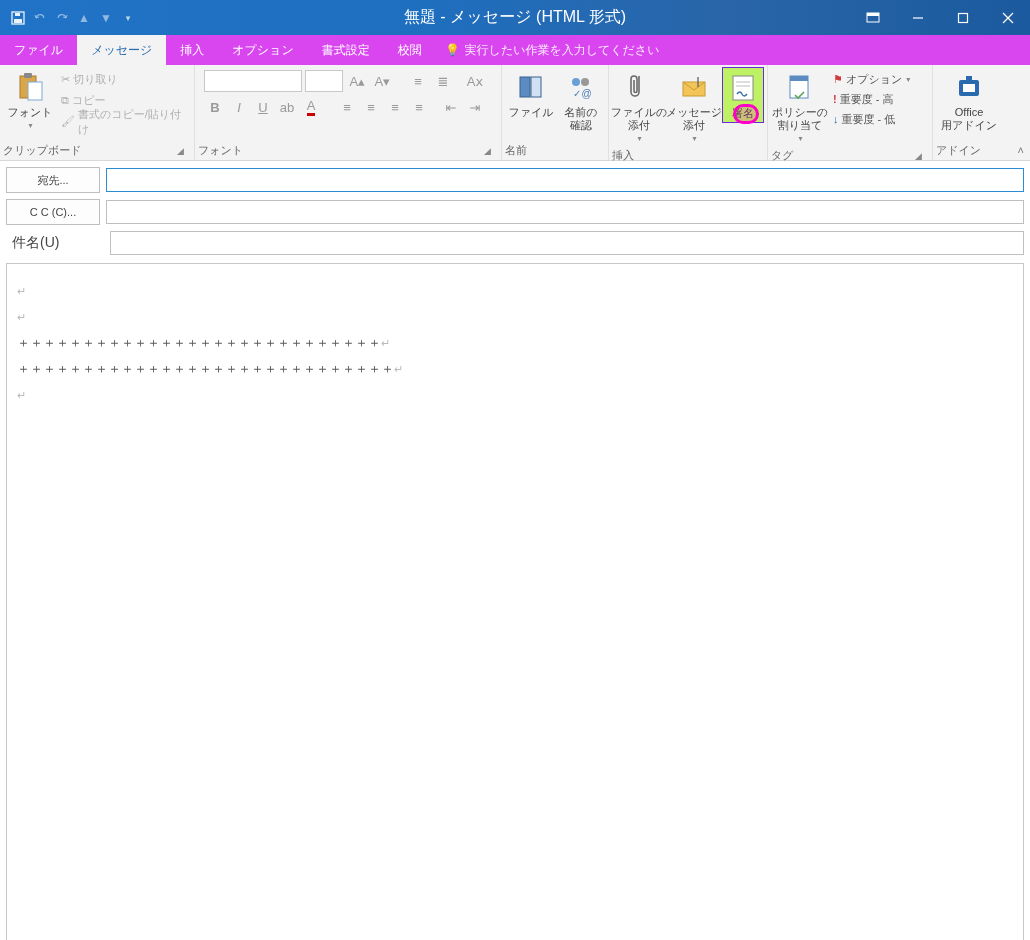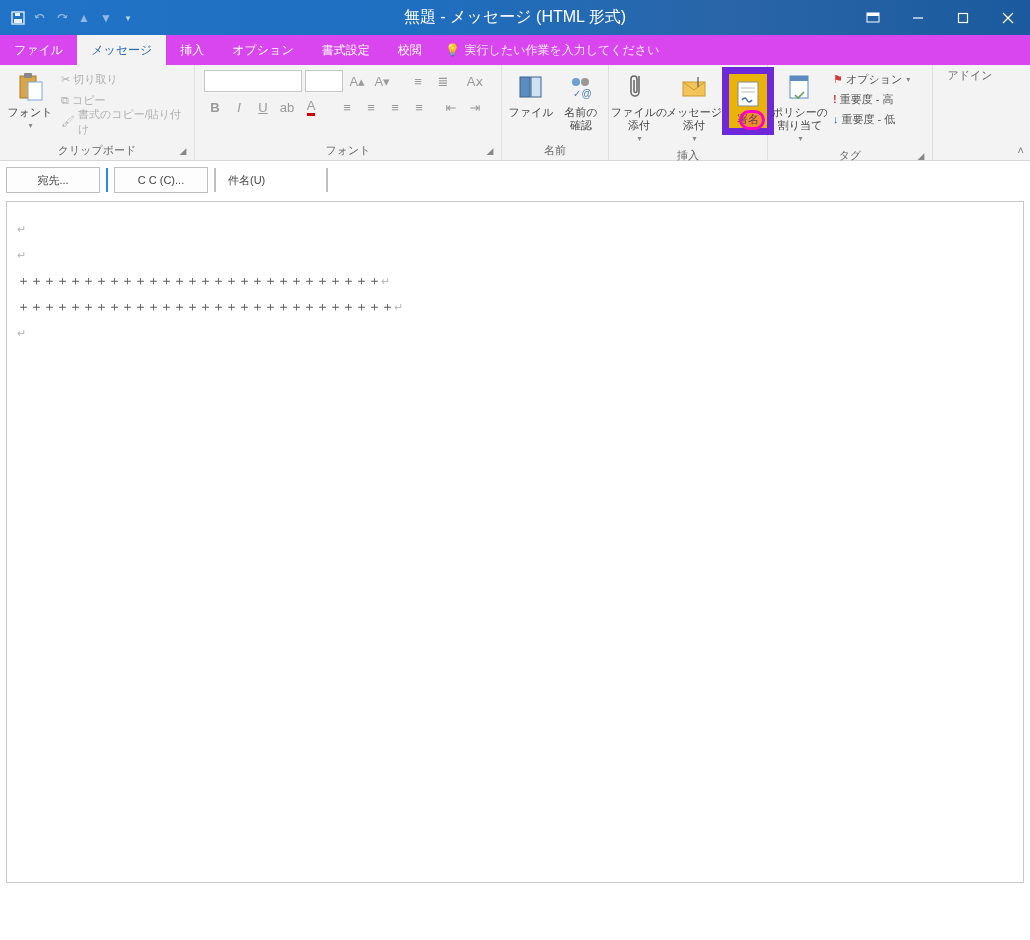--- a/index.html
+++ b/index.html
@@ -9,35 +9,35 @@
 .title{position:absolute;left:50%;transform:translateX(-50%);font-size:16px}
 .winbtns{margin-left:auto;display:flex}
 .winbtns div{width:45px;height:35px;display:flex;align-items:center;justify-content:center}
 .tabs{height:30px;background:#d946ef;color:#fff;display:flex;align-items:stretch;font-size:12px}
 .tab{padding:0 14px;display:flex;align-items:center;cursor:default}
 .tab.active{background:#f3f3f3;color:#2a6bb0}
 .tell{display:flex;align-items:center;gap:4px;padding:0 10px;opacity:.9}
 .ribbon{height:95px;background:#f3f3f3;border-bottom:1px solid #d8d8d8;display:flex;position:relative}
 .rgroup{border-right:1px solid #e0e0e0;display:flex;flex-direction:column;position:relative;padding:2px 3px 0}
 .rgroup .body{flex:1;display:flex;align-items:flex-start}
-.rgroup .lbl{font-size:11px;color:#666;text-align:center;padding:1px 0 2px;position:relative}
+.rgroup .lbl{font-size:11px;color:#666;text-align:left;padding:1px 0 2px;position:relative}
 .launcher{position:absolute;right:2px;bottom:2px;width:12px;height:12px;font-size:9px;color:#888}
 .bigbtn{display:flex;flex-direction:column;align-items:center;justify-content:flex-start;width:50px;padding:2px 3px;text-align:center;font-size:11px;line-height:13px}
 .bigbtn .ic{width:32px;height:32px;margin:2px 0 3px;display:flex;align-items:center;justify-content:center}
 .smrow{display:flex;align-items:center;gap:3px;height:21px;padding:0 4px;font-size:11px;color:#777}
 .smrow.dis{color:#b0b0b0}
 .fontbox{border:1px solid #c8c8c8;background:#fff;height:20px;display:inline-block}
 .ficon{width:22px;height:22px;display:inline-flex;align-items:center;justify-content:center;color:#9a9a9a;font-size:13px}
 .collapse{position:absolute;right:6px;bottom:4px;font-size:11px;color:#777}
 .hdr{padding:6px 6px 0;display:flex;gap:4px}
 .sendbox{width:56px;height:76px;border:1px solid #c9c9c9;display:flex;flex-direction:column;align-items:center;justify-content:center;font-size:11px;gap:4px}
-.fields{flex:1;display:flex;flex-direction:row;gap:6px}
+.fields{flex:1;display:flex;flex-direction:column;gap:6px}
 .frow{display:flex;align-items:center;gap:6px}
 .fbtn{width:92px;height:24px;border:1px solid #bfbfbf;background:#fdfdfd;font-size:11px;display:flex;align-items:center;justify-content:center;position:relative}
-.flabel{width:92px;font-size:11px;padding-left:6px}
+.flabel{width:92px;font-size:14px;padding-left:6px}
 .finput{flex:1;height:22px;border:1px solid #bfbfbf}
 .finput.focus{border:1px solid #2a8dd4}
 .bodyarea{margin:8px 6px 6px;border:1px solid #c9c9c9;height:652px;padding:14px 10px;font-family:Meiryo,sans-serif;font-size:13px;color:#5a5a5a;line-height:26px}
 .para{white-space:pre}
 .ret{color:#bbb;font-size:11px}
 .highlight{position:absolute;width:20px;height:14px;border:3px solid #ff00c8;border-radius:10px;background:rgba(255,0,200,.2)}
 svg{display:block}
 .dd{font-size:8px;color:#888;margin-left:1px}
 .tagrow{display:flex;align-items:center;gap:3px;height:20px;padding:0 4px;font-size:11px;color:#555}
 </style>
@@ -225,21 +225,21 @@
             <svg width="28" height="26">
               <rect x="3" y="8" width="22" height="14" fill="#f3c558" stroke="#c79a33"></rect>
               <path d="M3 8l11 8 11-8" fill="none" stroke="#c79a33"></path>
               <path d="M18 3v10" stroke="#6b6b6b" stroke-width="1.4" fill="none"></path>
             </svg>
           </div>
         <span style="white-space:pre">メッセージ
 添付</span>
           <span class="dd">▾</span>
       </div>
-      <div class="bigbtn" style="width:42px;background:#eab308;border:7px solid #6d28d9;position:relative">
+      <div class="bigbtn" style="width:42px;background:#bef264;border:1px solid #6d28d9;position:relative">
         <div class="ic">
             <svg width="24" height="28">
               <rect x="2" y="2" width="20" height="24" fill="#fff" stroke="#888"></rect>
               <line x1="5" y1="8" x2="19" y2="8" stroke="#bbb"></line>
               <line x1="5" y1="12" x2="19" y2="12" stroke="#bbb"></line>
               <path d="M6 20q3-4 5 0t5 0" fill="none" stroke="#3b6fa8" stroke-width="1.4"></path>
             </svg>
           </div>
         <span>署名</span>
         <div class="highlight" style="left:10px;bottom:-2px"></div>
@@ -275,20 +275,33 @@
         <div class="tagrow">
             <span style="color:#2a6bb0">↓</span>
             <span>重要度 - 低</span>
           </div>
       </div>
     </div>
     <div class="lbl"><span>タグ</span><span class="launcher">◢</span></div>
   </div>
 
   <div class="rgroup" style="width:68px;border-right:none">
+    <div class="body">
+      <div class="bigbtn" style="width:60px">
+        <div class="ic">
+            <svg width="28" height="26">
+              <rect x="4" y="6" width="20" height="16" rx="2" fill="#2a6bb0"></rect>
+              <rect x="8" y="10" width="12" height="8" fill="#fff"></rect>
+              <rect x="11" y="2" width="6" height="6" fill="#2a6bb0"></rect>
+            </svg>
+          </div>
+        <span style="white-space:pre">Office
+用アドイン</span>
+      </div>
+    </div>
     <div class="lbl">アドイン</div>
   </div>
   <div class="collapse">˄</div>
 </div>
 
 <div class="hdr">
   <div class="fields">
     <div class="frow">
       <div class="fbtn">
           <span>宛先...</span>

